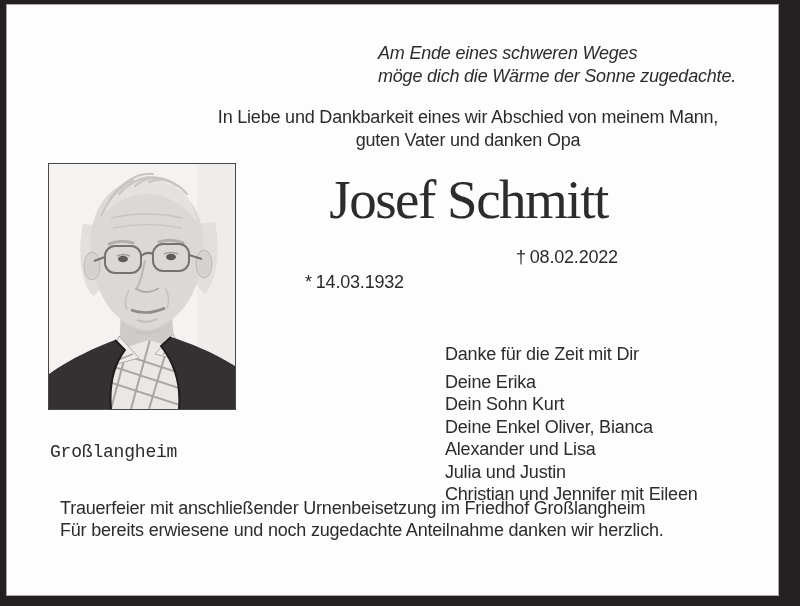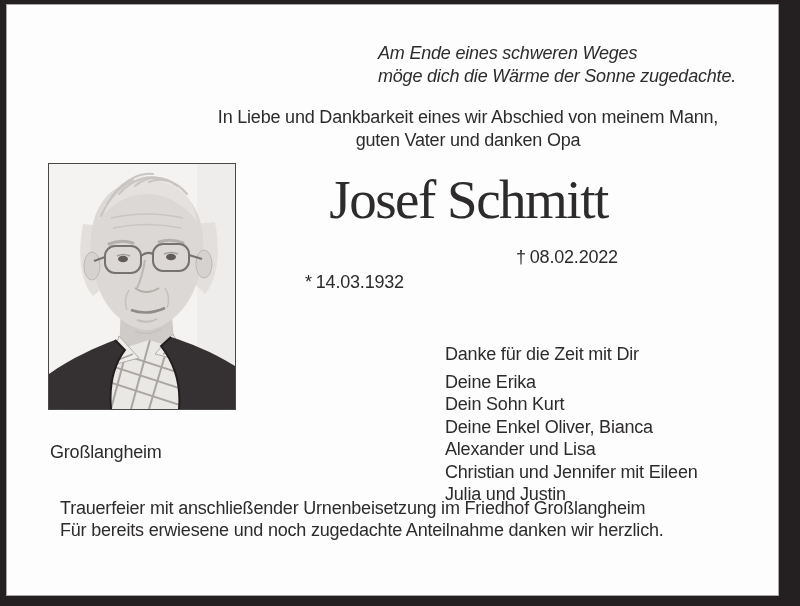--- a/index.html
+++ b/index.html
@@ -58,21 +58,21 @@
     background:#f4f3f1;
   }
   .photo svg{display:block;}
   .thanks{
     left:445px;top:307px;
     font-size:18px;line-height:22.5px;margin-top:36px;
   }
   .thanks-heading{margin-bottom:5px;}
   .place{
     left:50px;top:441px;
-    font-size:18px;line-height:22px;
+    font-size:18px;line-height:22px;font-family:Liberation Mono, monospace;
   }
   .funeral{
     left:60px;top:497px;
     font-size:18px;line-height:22px;
   }
 </style>
 </head>
 <body style="--color-frame: #242021; --color-card: #fdfdfd; --color-text: #2d2b2c; --color-seam: #a8a5a4; --color-photo_border: #4a4747;">
 
 <div class="page">
@@ -176,22 +176,22 @@
       <path d="M86,167 Q98,173 112,165" stroke="#c6c2bf" stroke-width="1.5" fill="none"></path>
     </svg>
   </div>
 
   <div class="txt thanks">
     <div class="thanks-heading">Danke für die Zeit mit Dir</div>
     <div>Deine Erika</div>
     <div>Dein Sohn Kurt</div>
     <div>Deine Enkel Oliver, Bianca</div>
     <div>Alexander und Lisa</div>
+    <div>Julia und Justin</div>
     <div>Christian und Jennifer mit Eileen</div>
-    <div>Julia und Justin</div>
   </div>
 
   <div class="txt place">Großlangheim</div>
 
   <div class="txt funeral">
     <div>Trauerfeier mit anschließender Urnenbeisetzung im Friedhof Großlangheim</div>
     <div>Für bereits erwiesene und noch zugedachte Anteilnahme danken wir herzlich.</div>
   </div>
 </div>
 

